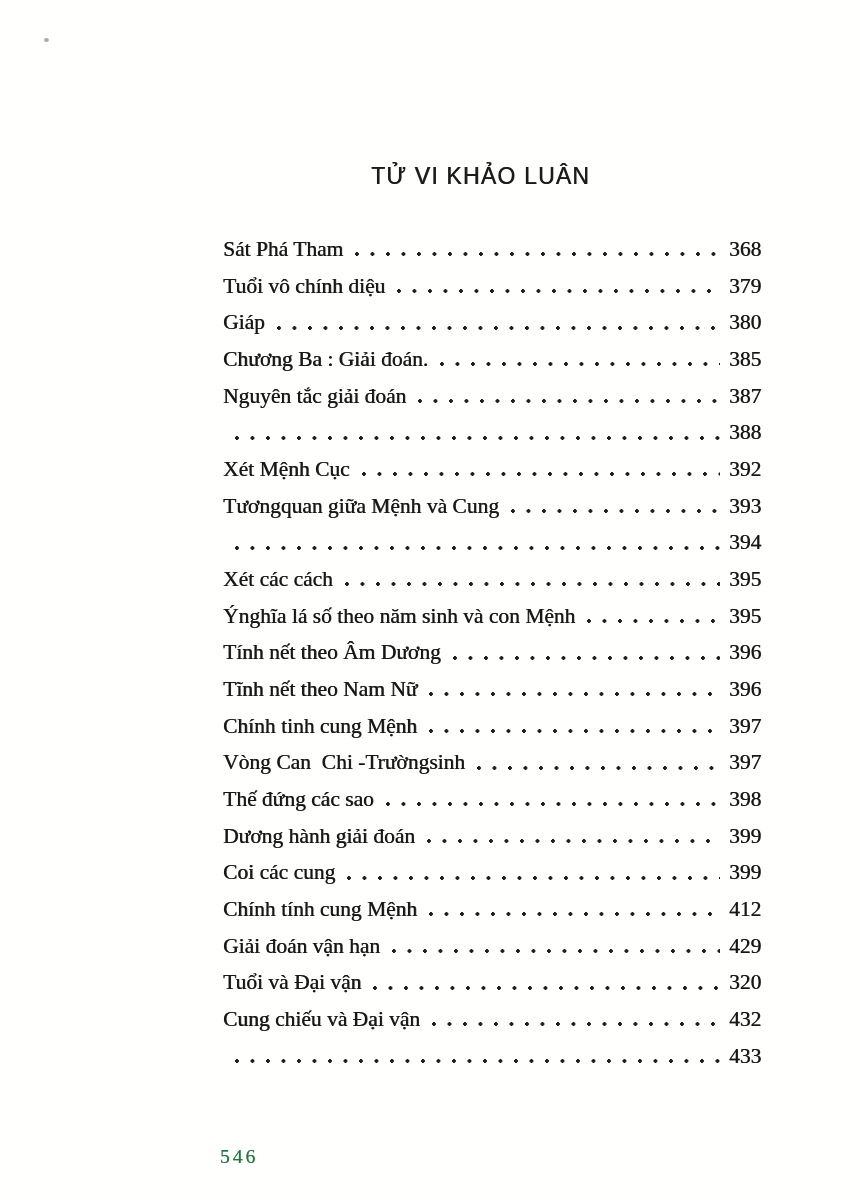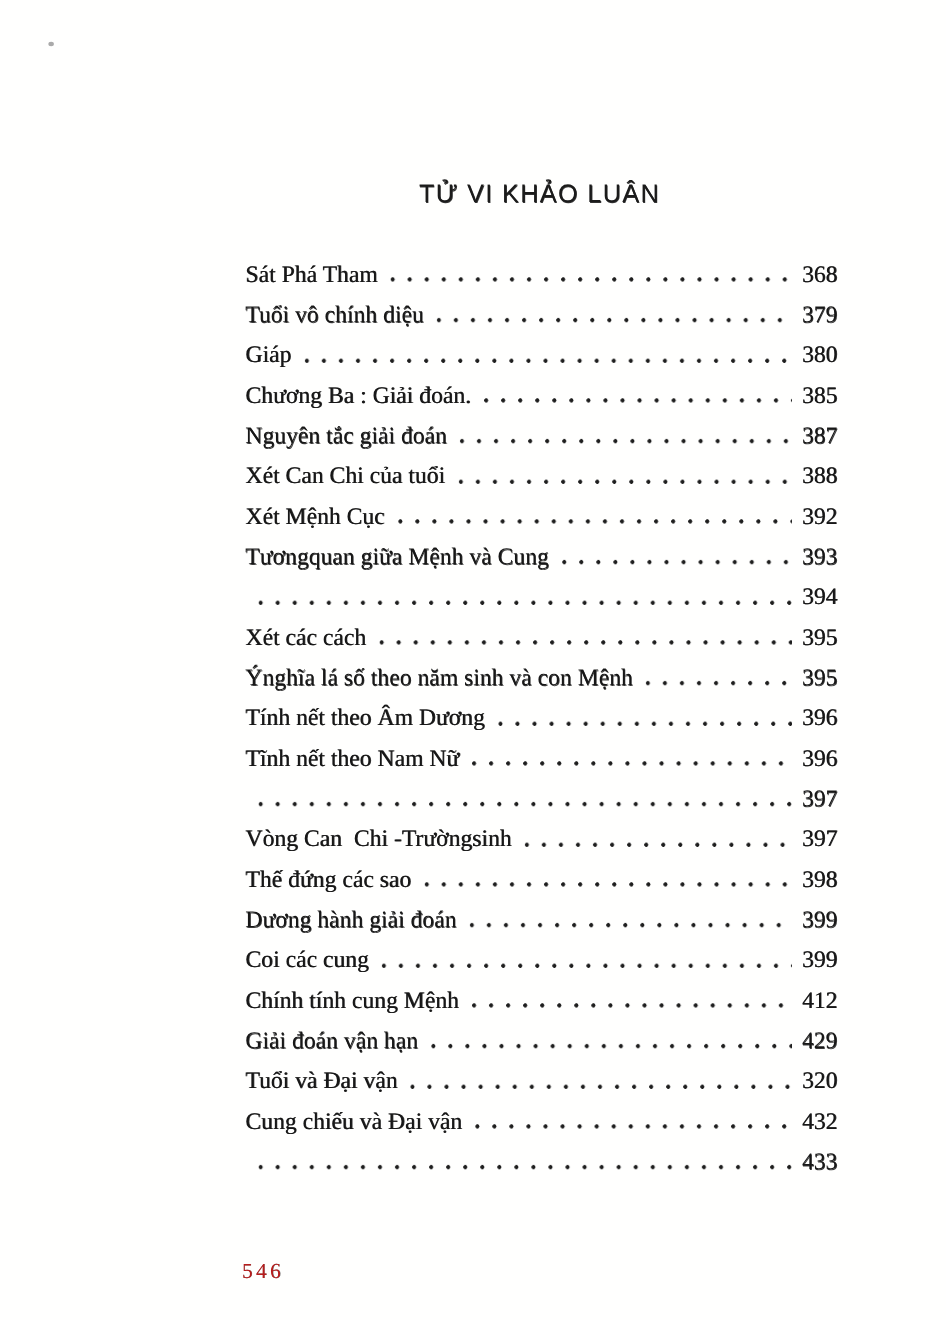--- a/index.html
+++ b/index.html
@@ -21,21 +21,21 @@
     left: 44px;
     top: 38px;
     width: 5px;
     height: 4px;
     border-radius: 50%;
     background: #8d8d8d;
     opacity: 0.75;
   }
   .title {
     position: absolute;
-    left: 228px;
+    left: 218px;
     top: 163px;
     width: 547px;
     margin: 0;
     transform: translateX(-11px);
     text-align: center;
     font-family: "Liberation Sans", sans-serif;
     font-size: 23px;
     font-weight: 400;
     letter-spacing: 1.2px;
     color: #1b1b1b;
@@ -77,21 +77,21 @@
     line-height: 36.68px;
     min-width: 40px;
     text-shadow: 0.55px 0.35px 0 rgba(10,10,10,0.8);
   }
   .folio {
     position: absolute;
     left: 220px;
     top: 1146px;
     font-size: 19.5px;
     letter-spacing: 3px;
-    color: #b91c1c;
+    color: #15803d;
     text-shadow: 0.3px 0.2px 0 rgba(40,40,40,0.6);
   }
 </style>
 </head>
 <body>
 
 <div class="page">
 
   <div class="speck"></div>
 
@@ -123,21 +123,20 @@
         <span class="toc-page">385</span>
       </div>
 
       <div class="toc-row">
         <span class="toc-label">Nguyên tắc giải đoán</span>
         <span class="leader"></span>
         <span class="toc-page">387</span>
       </div>
 
       <div class="toc-row">
-        <span class="toc-label">Xét Can Chi của tuổi</span>
         <span class="leader"></span>
         <span class="toc-page">388</span>
       </div>
 
       <div class="toc-row">
         <span class="toc-label">Xét Mệnh Cục</span>
         <span class="leader"></span>
         <span class="toc-page">392</span>
       </div>
 
@@ -170,20 +169,21 @@
         <span class="toc-page">396</span>
       </div>
 
       <div class="toc-row">
         <span class="toc-label">Tĩnh nết theo Nam Nữ</span>
         <span class="leader"></span>
         <span class="toc-page">396</span>
       </div>
 
       <div class="toc-row">
+        <span class="toc-label">Chính tinh cung Mệnh</span>
         <span class="leader"></span>
         <span class="toc-page">397</span>
       </div>
 
       <div class="toc-row">
         <span class="toc-label">Vòng Can  Chi -Trườngsinh</span>
         <span class="leader"></span>
         <span class="toc-page">397</span>
       </div>
 

